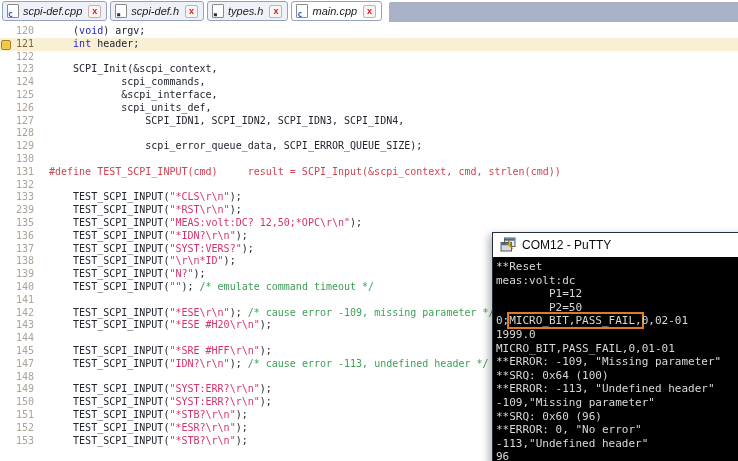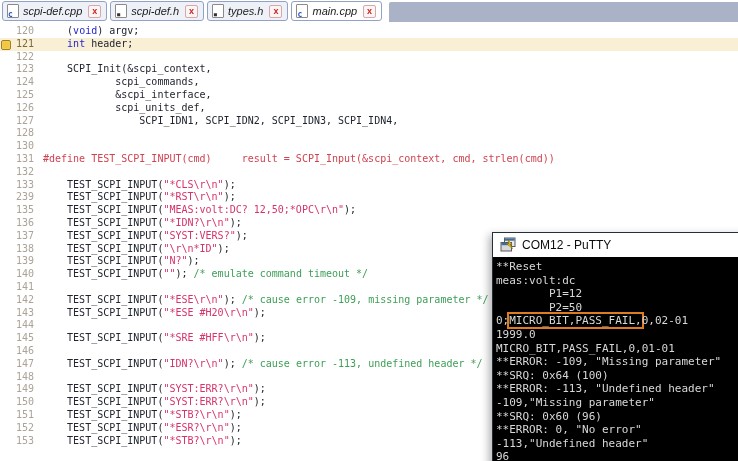--- a/index.html
+++ b/index.html
@@ -47,21 +47,21 @@
   .row{display:flex;height:12.8px;line-height:12.8px;}
   .row.hl{background:var(--hlbg,#f8efd5);}
   .gut{width:10px;position:relative;flex:0 0 auto;}
   .warn-icon{
     position:absolute;left:1px;top:2px;width:8px;height:8px;
     background:#f2c744;border:1px solid #a57f1c;border-radius:2px;
     box-shadow:inset 0 0 1px #fff;
   }
   .ln{width:24px;flex:0 0 auto;text-align:right;color:var(--linenum,#aaa396);}
   .row.hl .ln{color:#7c6a38;}
-  .codeline{padding-left:9px;white-space:pre;}
+  .codeline{padding-left:15px;white-space:pre;}
   .tk-p{color:var(--plain,#21252e);}
   .tk-k{color:var(--keyword,#2525cf);}
   .tk-s{color:var(--string,#d6336c);}
   .tk-c{color:var(--comment,#3d9e57);}
   .tk-m{color:var(--macro,#d04351);}
   
   .putty{
     position:absolute;left:492px;top:232px;width:260px;height:240px;
     border:1px solid #22303e;background:#000;
     box-shadow:-3px 3px 8px rgba(0,0,0,0.30);
@@ -161,20 +161,25 @@
         <span class="gut"></span>
         <span class="ln">127</span>
         <span class="codeline"><span class="tk-p">                SCPI_IDN1, SCPI_IDN2, SCPI_IDN3, SCPI_IDN4,</span></span>
       </div>
       <div class="row">
         <span class="gut"></span>
         <span class="ln">128</span>
       </div>
       <div class="row">
         <span class="gut"></span>
+        <span class="ln">129</span>
+        <span class="codeline"><span class="tk-p">                scpi_error_queue_data, SCPI_ERROR_QUEUE_SIZE);</span></span>
+      </div>
+      <div class="row">
+        <span class="gut"></span>
         <span class="ln">130</span>
         <span class="codeline"></span>
       </div>
       <div class="row">
         <span class="gut"></span>
         <span class="ln">131</span>
         <span class="codeline"><span class="tk-m">#define TEST_SCPI_INPUT(cmd)     result = SCPI_Input(&amp;scpi_context, cmd, strlen(cmd))</span></span>
       </div>
       <div class="row">
         <span class="gut"></span>
@@ -238,25 +243,20 @@
       </div>
       <div class="row">
         <span class="gut"></span>
         <span class="ln">144</span>
         <span class="codeline"></span>
       </div>
       <div class="row">
         <span class="gut"></span>
         <span class="ln">145</span>
         <span class="codeline"><span class="tk-p">    TEST_SCPI_INPUT(</span><span class="tk-s">"*SRE #HFF\r\n"</span><span class="tk-p">);</span></span>
-      </div>
-      <div class="row">
-        <span class="gut"></span>
-        <span class="ln">146</span>
-        <span class="codeline"></span>
       </div>
       <div class="row">
         <span class="gut"></span>
         <span class="ln">147</span>
         <span class="codeline"><span class="tk-p">    TEST_SCPI_INPUT(</span><span class="tk-s">"IDN?\r\n"</span><span class="tk-p">);</span><span class="tk-c"> /* cause error -113, undefined header */</span></span>
       </div>
       <div class="row">
         <span class="gut"></span>
         <span class="ln">148</span>
         <span class="codeline"></span>

